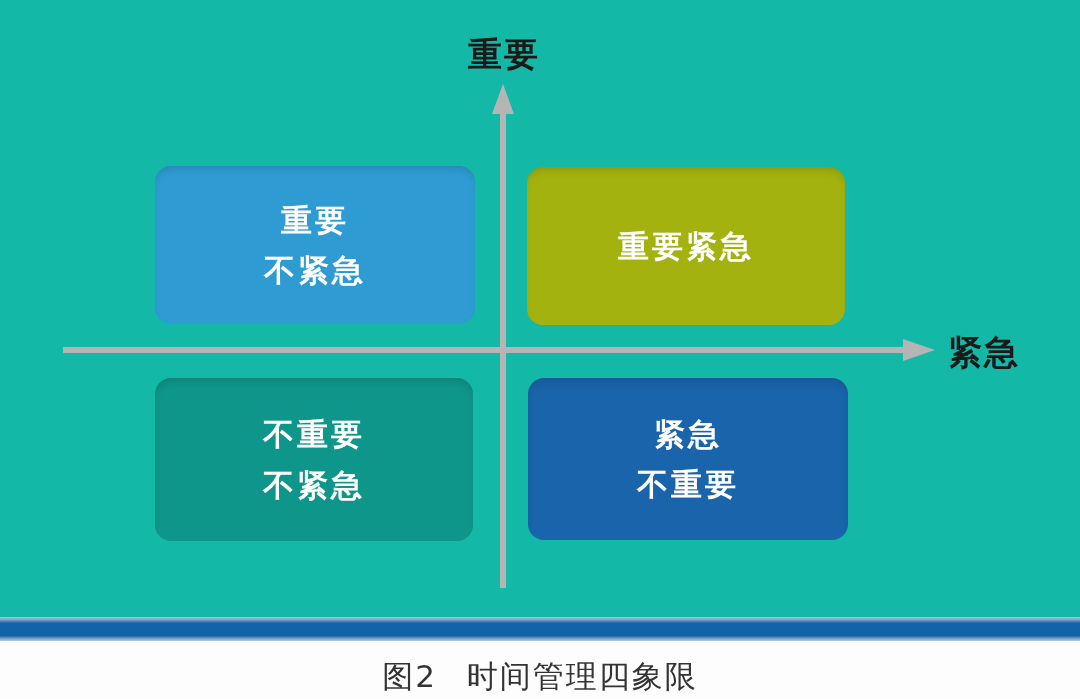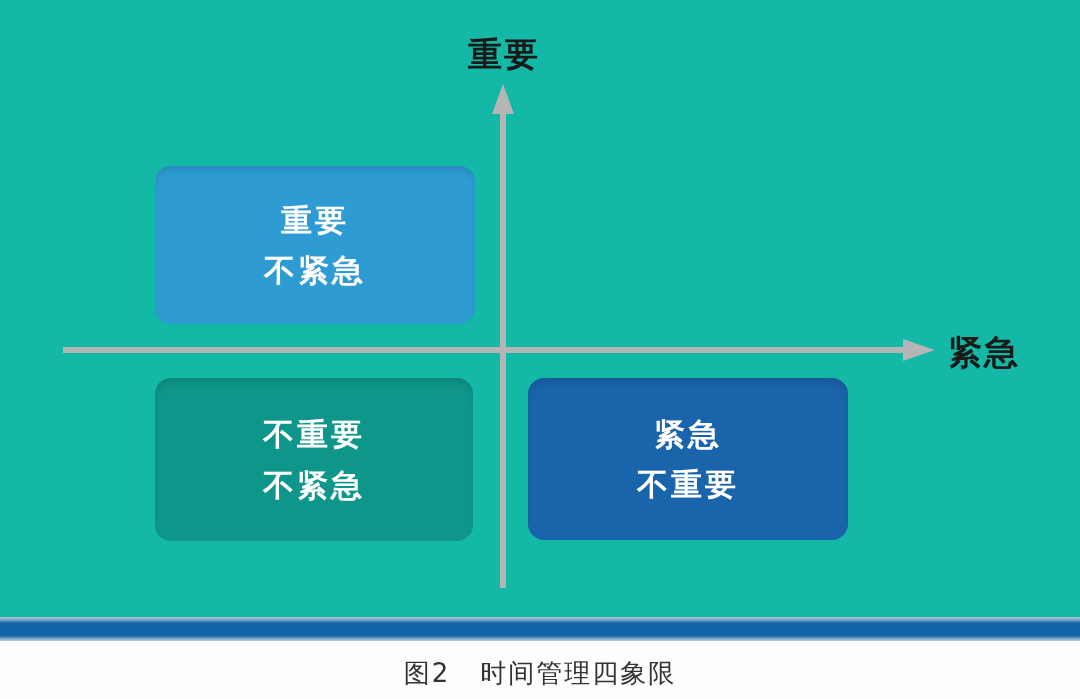--- a/index.html
+++ b/index.html
@@ -91,21 +91,21 @@
     background: linear-gradient(180deg,
       #a9c3da 0%, #86a9c9 10%,
       var(--bar) 26%, var(--bar) 78%,
       #7ba3c6 90%, #b9cdde 100%);
   }
   .caption {
     position: absolute; left: 0; top: 656px;
     width: 1080px;
     text-align: center;
     color: #333333;
-    font-size: 26px;
+    font-size: 31px;
     font-weight: 500;
     letter-spacing: 2px;
   }
   .caption .prefix { margin-right: 30px; }
 </style>
 </head>
 <body>
 
 <div class="stage">
 
@@ -115,20 +115,23 @@
   <div class="arrow-right"></div>
 
   <div class="axis-label v">重要</div>
   <div class="axis-label h">紧急</div>
 
   <div class="qbox tl" style="--face: #2e9cd3; --side: #1a7aab;">
     <span class="qline">重要</span>
     <span class="qline">不紧急</span>
   </div>
 
+  <div class="qbox tr" style="--face: #a4b20f; --side: #87950c;">
+    <span class="qline">重要紧急</span>
+  </div>
 
   <div class="qbox bl" style="--face: #0f968a; --side: #0a6e64;">
     <span class="qline">不重要</span>
     <span class="qline">不紧急</span>
   </div>
 
   <div class="qbox br" style="--face: #1a64ab; --side: #114b80;">
     <span class="qline">紧急</span>
     <span class="qline">不重要</span>
   </div>

